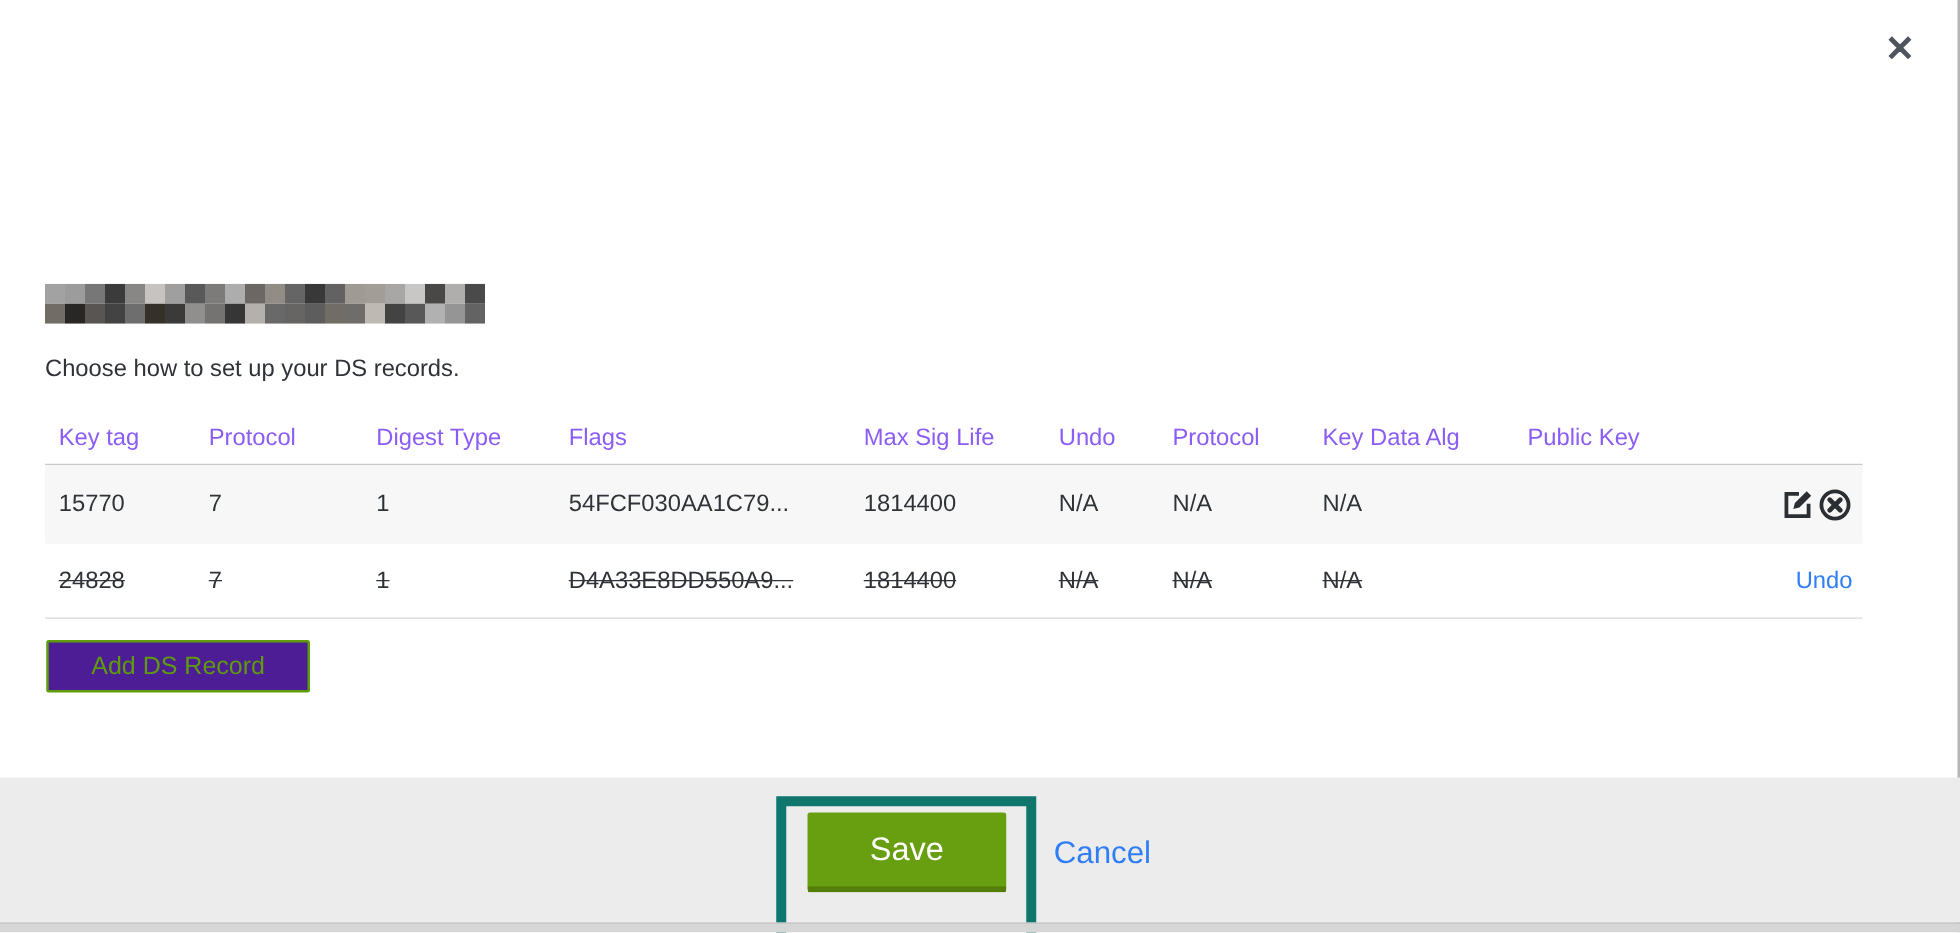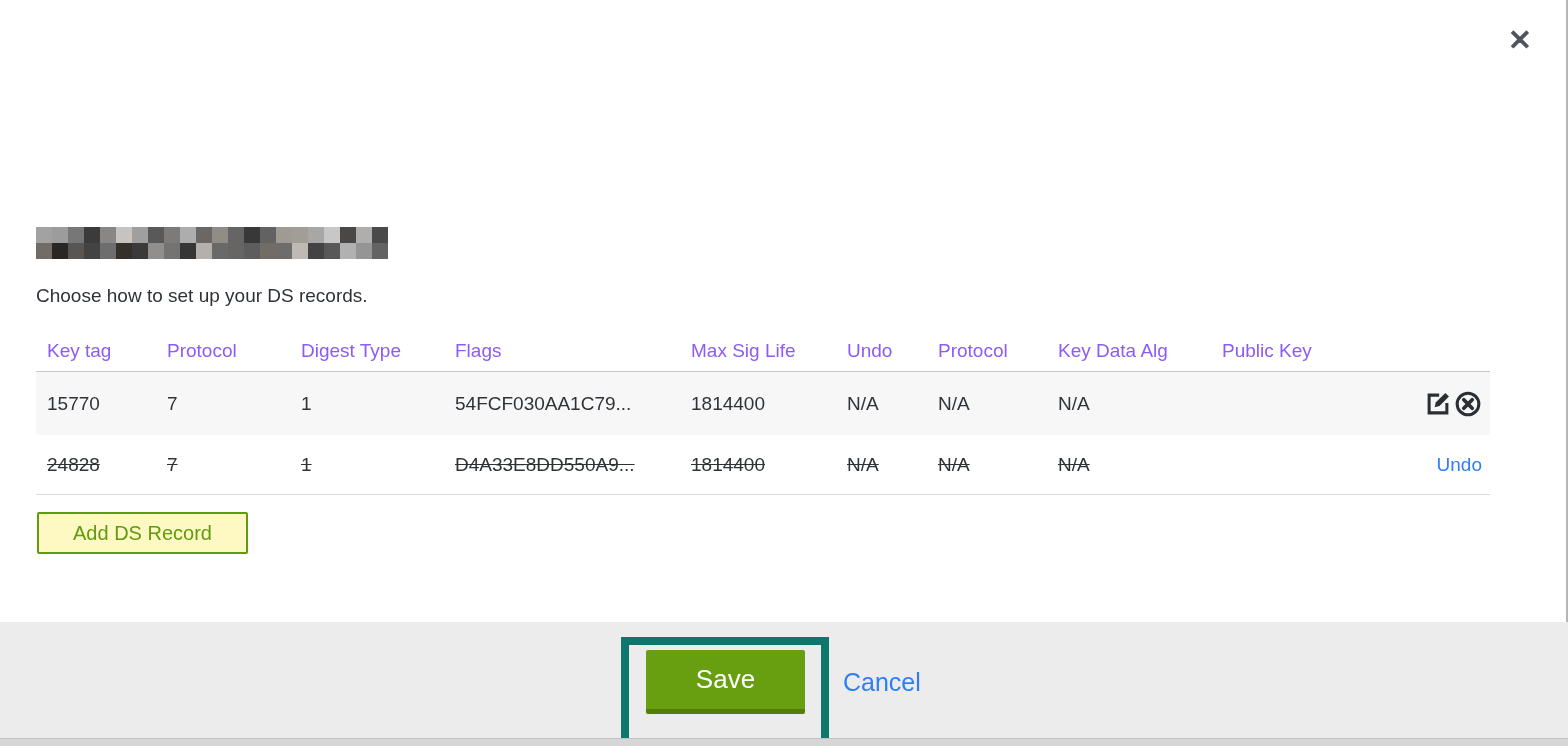--- a/index.html
+++ b/index.html
@@ -57,21 +57,21 @@
     gap:2px; padding-right:8px; text-decoration:none !important;
   }
   .icon-btn { width:28px; height:28px; cursor:pointer; display:block; }
   .undo-link {
     font-size:19px; color:#2f7ef5; cursor:pointer;
     text-decoration:none; display:inline-block;
   }
   .add-btn {
     position:absolute; left:37px; top:512px;
     width:211px; height:42px;
-    background:#fef9c3;
+    background:#4c1d95;
     border:2px solid #5f9b0d; border-radius:2px;
     color:#5f9b0d; font-size:20px;
     font-family:"Liberation Sans", sans-serif;
     cursor:pointer;
   }
   .footer {
     position:absolute; left:0; top:622px;
     width:1568px; height:116px;
     background:#ececec;
   }

